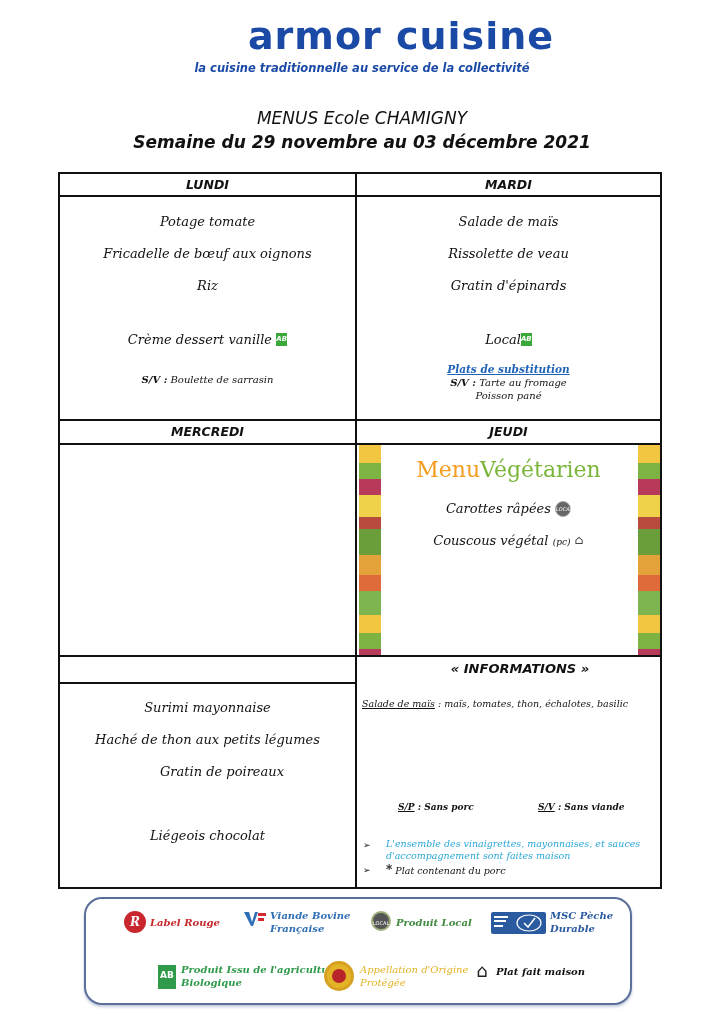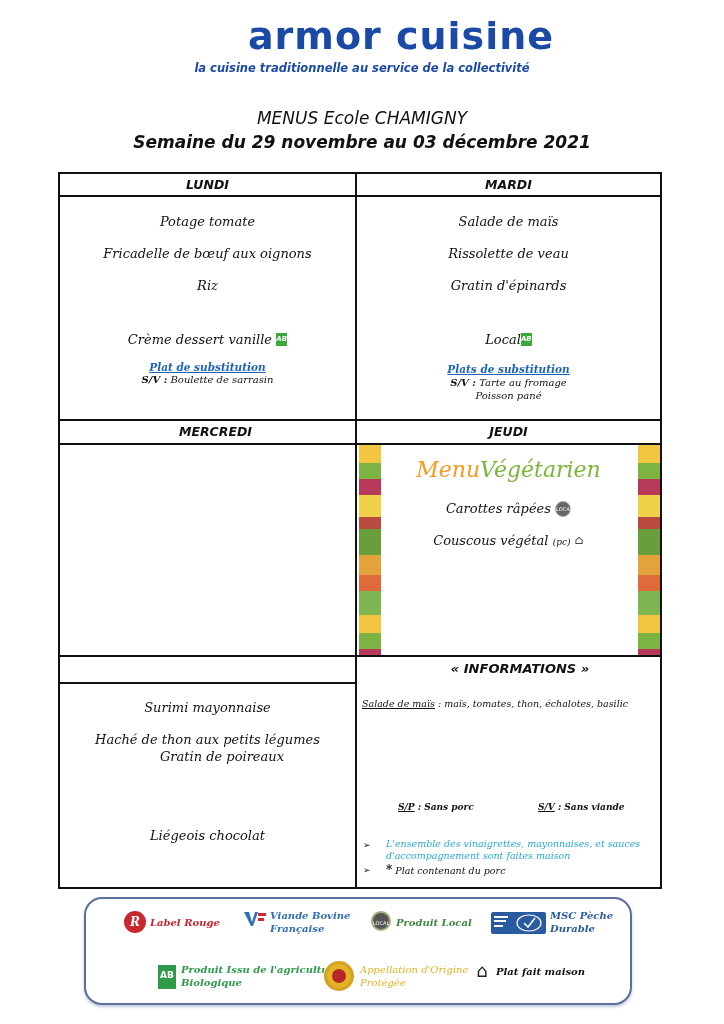--- a/index.html
+++ b/index.html
@@ -15,21 +15,21 @@
   .dayhead { position:absolute; text-align:center; font-family:"DejaVu Sans", sans-serif; font-weight:bold; font-style:italic; font-size:12.5px; line-height:22px; }
   .cell { position:absolute; text-align:center; }
   .dish { font-style:italic; font-size:13px; position:absolute; left:0; right:0; text-align:center; }
   .sub-link { font-style:italic; font-weight:bold; font-size:10.5px; color:#1f63b8; text-decoration:underline; position:absolute; left:0; right:0; text-align:center; }
   .sub-line { font-style:italic; font-size:10px; position:absolute; left:0; right:0; text-align:center; }
   .ab-icon { display:inline-block; width:11px; height:13px; background:#3aa83a; color:#fff; font-size:7px; font-weight:bold; line-height:13px; text-align:center; vertical-align:3px; font-family:"DejaVu Sans", sans-serif; }
   .local-icon { display:inline-block; width:14px; height:14px; border-radius:50%; background:#666; border:1px solid #aaa; color:#fff; font-size:5px; line-height:14px; text-align:center; vertical-align:2px; font-family:"DejaVu Sans", sans-serif; }
   .house-icon { display:inline-block; font-size:12px; color:#444; vertical-align:1px; font-style:normal; }
   .veg-border { position:absolute; top:0; width:22px; height:210px;
     background: repeating-linear-gradient(180deg, #f2c640 0 18px, #7cb342 18px 34px, #b83a5a 34px 50px, #f0d24a 50px 72px, #b94b3e 72px 84px, #6a9e3a 84px 110px, #e3a23a 110px 130px, #e06b3a 130px 146px, #7fb550 146px 170px); }
-  .veg-title { position:absolute; left:0; right:0; top:12px; text-align:center; font-family:"DejaVu Serif", serif; font-style:italic; font-size:22px; }
+  .veg-title { position:absolute; left:0; right:0; top:12px; text-align:center; font-family:"DejaVu Serif", serif; font-size:22px; }
   .veg-title .m { color:#f39c1f; }
   .veg-title .v { color:#7bb53a; }
   .info-head { position:absolute; text-align:center; font-family:"DejaVu Sans", sans-serif; font-weight:bold; font-style:italic; font-size:13px; }
   .info-text { position:absolute; font-style:italic; font-size:9.5px; }
   .info-text u { text-decoration:underline; }
   .bullet { position:absolute; font-size:9px; font-family:"DejaVu Sans", sans-serif; }
   .legend-box { position:absolute; left:84px; top:897px; width:548px; height:108px; border:2px solid #5a6f9a; border-radius:18px; box-sizing:border-box; background:#fff; box-shadow:0 2px 3px rgba(80,100,150,0.35); }
   .lg { position:absolute; font-family:"DejaVu Serif", serif; font-style:italic; font-weight:bold; font-size:10px; line-height:13px; }
   .lg-ic { position:absolute; }
 </style>
@@ -53,21 +53,20 @@
 
   <div class="dayhead" style="left:0;width:295px;top:0;">LUNDI</div>
   <div class="cell" style="left:0;width:295px;top:23px;height:222px;">
     <div class="dish" style="top:17px;">Potage tomate</div>
     <div class="dish" style="top:49px;">Fricadelle de bœuf aux oignons</div>
     <div class="dish" style="top:81px;">Riz</div>
     <div class="dish" style="top:135px;">
       <span>Crème dessert vanille</span>
       <span class="ab-icon">AB</span>
     </div>
-    <div class="sub-link" style="top:164px;">Plat de substitution</div>
     <div class="sub-line" style="top:177px;">
       <b>S/V :</b>
       <span>Boulette de sarrasin</span>
     </div>
   </div>
 
   <div class="dayhead" style="left:297px;width:303px;top:0;">MARDI</div>
   <div class="cell" style="left:297px;width:303px;top:23px;height:222px;">
     <div class="dish" style="top:17px;">Salade de maïs</div>
     <div class="dish" style="top:49px;">Rissolette de veau</div>
@@ -76,21 +75,21 @@
       <span>Local</span><span class="ab-icon">AB</span>
     </div>
     <div class="sub-link" style="top:166px;">Plats de substitution</div>
     <div class="sub-line" style="top:180px;">
       <b>S/V :</b>
       <span>Tarte au fromage</span>
     </div>
     <div class="sub-line" style="top:193px;">Poisson pané</div>
   </div>
 
-  <div class="dayhead" style="left:8px;width:295px;top:247px;">MERCREDI</div>
+  <div class="dayhead" style="left:0;width:295px;top:247px;">MERCREDI</div>
   <div class="cell" style="left:0;width:295px;top:271px;height:210px;"></div>
 
   <div class="dayhead" style="left:297px;width:303px;top:247px;">JEUDI</div>
   <div class="cell" style="left:297px;width:303px;top:271px;height:210px;">
     <div class="veg-border" style="left:2px;"></div>
     <div class="veg-border" style="right:0px;"></div>
     <div class="veg-title">
       <span class="m">Menu</span><span class="v">Végétarien</span>
     </div>
     <div class="dish" style="top:56px;">
@@ -100,21 +99,21 @@
     <div class="dish" style="top:88px;">
       <span>Couscous végétal</span>
       <span style="font-size:9px;">(pc)</span>
       <span class="house-icon">⌂</span>
     </div>
   </div>
 
   <div class="cell" style="left:0;width:295px;top:510px;height:203px;">
     <div class="dish" style="top:16px;">Surimi mayonnaise</div>
     <div class="dish" style="top:48px;">Haché de thon aux petits légumes</div>
-    <div class="dish" style="top:65px;padding-left:29px;">Gratin de poireaux</div>
+    <div class="dish" style="top:80px;padding-left:29px;">Gratin de poireaux</div>
     <div class="dish" style="top:144px;">Liégeois chocolat</div>
   </div>
 
   <div class="info-head" style="left:297px;width:326px;top:487px;">« INFORMATIONS »</div>
   <div class="info-text" style="left:302px;top:524px;width:296px;">
     <u>Salade de maïs</u><span> : maïs, tomates, thon, échalotes, basilic</span>
   </div>
   <div class="info-text" style="left:338px;top:628px;font-weight:bold;font-size:9px;">
     <u>S/P</u><span> : Sans porc</span>
   </div>

